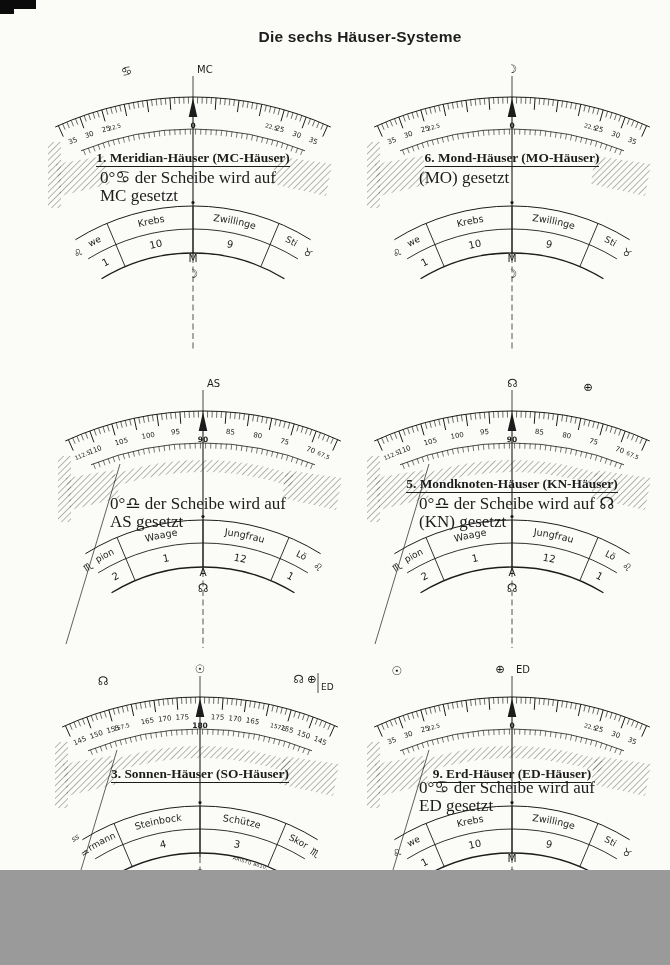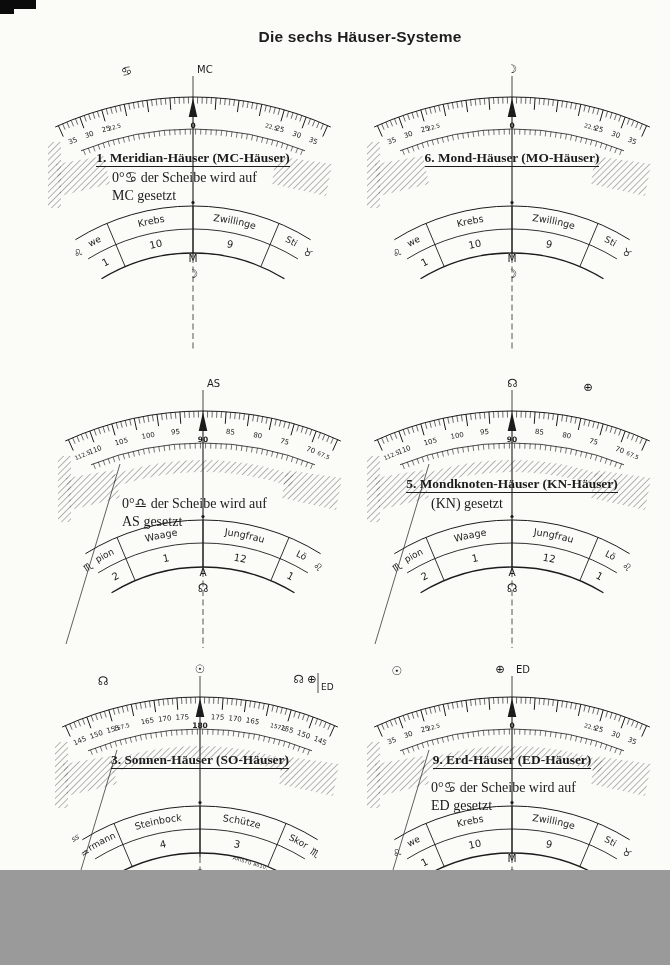--- a/index.html
+++ b/index.html
@@ -5,25 +5,25 @@
   *{margin:0;padding:0;box-sizing:border-box}
   html,body{background:#9a9a9a}
   .page{position:relative;width:670px;height:870px;margin:0 auto;background:#fbfbf8;color:#1c1c1c;
         font-family:"Liberation Serif",serif;overflow:hidden}
   .title{position:absolute;top:28px;left:50px;right:0;text-align:center;
          font-family:"Liberation Sans","DejaVu Sans",sans-serif;font-size:15.5px;font-weight:700;letter-spacing:.2px}
   .cell{position:absolute;width:290px}
   .dial{position:absolute;left:0;top:0}
   .dheading{position:absolute;left:0;right:0;text-align:center;font-size:13.4px;font-weight:700;white-space:nowrap}
   .dheading .ul{border-bottom:1.2px solid #1c1c1c;padding-bottom:1px}
-  .dinstr{position:absolute;left:64px;font-size:14px;line-height:18px;white-space:nowrap;
+  .dinstr{position:absolute;left:52px;font-size:17px;line-height:18px;white-space:nowrap;
           font-family:"Liberation Serif","DejaVu Sans",serif}
   .row0 .dheading{top:92px}.row0 .dinstr{top:111px}
   .row1 .dheading{top:104px}.row1 .dinstr{top:123px}
-  .row2 .dheading{top:94px}.row2 .dinstr{top:121px}
+  .row2 .dheading{top:108px}.row2 .dinstr{top:121px}
   .pagenum{position:absolute;right:26px;top:916px;font-size:14.5px;font-weight:700}
   .artifact{position:absolute;background:#0b0b0b}
   .art-corner{left:0;top:0;width:36px;height:9px}
   .art-corner2{left:0;top:9px;width:14px;height:5px}
   .art-bottombar{left:0;top:928px;width:7px;height:37px}
 </style>
 </head>
 <body>
 
 <svg width="0" height="0" style="position:absolute" aria-hidden="true">
@@ -350,20 +350,21 @@
         <text x="31.9" y="197.8" font-size="10" fill="#1c1c1c" font-family="&quot;DejaVu Sans&quot;, sans-serif" text-anchor="middle" transform="rotate(-33 31.9 197.8)">♌</text>
         <text x="258.1" y="197.8" font-size="10" fill="#1c1c1c" font-family="&quot;DejaVu Sans&quot;, sans-serif" text-anchor="middle" transform="rotate(33 258.1 197.8)">♉</text>
         <line x1="145" y1="18" x2="145" y2="40" stroke="#1c1c1c" stroke-width="0.8"></line>
         <polygon points="145,40 140.7,59 149.3,59" fill="#1c1c1c"></polygon>
         <line x1="145" y1="59" x2="145" y2="199" stroke="#1c1c1c" stroke-width="1.1"></line>
         <line x1="145" y1="199" x2="145" y2="292" stroke="#1c1c1c" stroke-width="0.75" stroke-dasharray="6 3.5"></line>
         <text x="145.0" y="15.0" font-size="11.5" fill="#1c1c1c" font-family="&quot;DejaVu Sans&quot;, sans-serif" text-anchor="middle">☽</text>
       </svg>
     <div class="dheading"><span class="ul">6. Mond-Häuser (MO-Häuser)</span></div>
     <div class="dinstr">
+      <div>(MO) gesetzt</div>
     </div>
   </div>
 
   <div class="cell row1" style="left:58px;top:372px;height:285px">
     <svg class="dial" width="290" height="285">
         <defs>
           <path id="tp1s" d="M -2.08 222.92 A 208 208 0 0 1 292.08 222.92"></path>
           <path id="tp1h" d="M 14.89 239.89 A 184 184 0 0 1 275.11 239.89"></path>
         </defs>
         <polygon points="8,106 56,98 62,126 12,138" fill="url(#hatch)"></polygon>
@@ -678,20 +679,21 @@
         <line x1="145" y1="18" x2="145" y2="40" stroke="#1c1c1c" stroke-width="0.8"></line>
         <polygon points="145,40 140.7,59 149.3,59" fill="#1c1c1c"></polygon>
         <line x1="145" y1="59" x2="145" y2="199" stroke="#1c1c1c" stroke-width="1.1"></line>
         <line x1="145" y1="199" x2="145" y2="276" stroke="#1c1c1c" stroke-width="0.75" stroke-dasharray="6 3.5"></line>
         <line x1="62" y1="92" x2="8" y2="272" stroke="#1c1c1c" stroke-width="0.7"></line>
         <text x="145.0" y="15.0" font-size="11.5" fill="#1c1c1c" font-family="&quot;DejaVu Sans&quot;, sans-serif" text-anchor="middle">☊</text>
         <text x="221.0" y="19.0" font-size="11.5" fill="#1c1c1c" font-family="&quot;DejaVu Sans&quot;, sans-serif" text-anchor="middle">⊕</text>
       </svg>
     <div class="dheading"><span class="ul">5. Mondknoten-Häuser (KN-Häuser)</span></div>
     <div class="dinstr">
+      <div>0°♎ der Scheibe wird auf ☊</div>
       <div>(KN) gesetzt</div>
     </div>
   </div>
 
   <div class="cell row2" style="left:55px;top:658px;height:307px">
     <svg class="dial" width="290" height="307">
         <defs>
           <path id="tp2s" d="M -2.08 222.92 A 208 208 0 0 1 292.08 222.92"></path>
           <path id="tp2h" d="M 14.89 239.89 A 184 184 0 0 1 275.11 239.89"></path>
         </defs>

